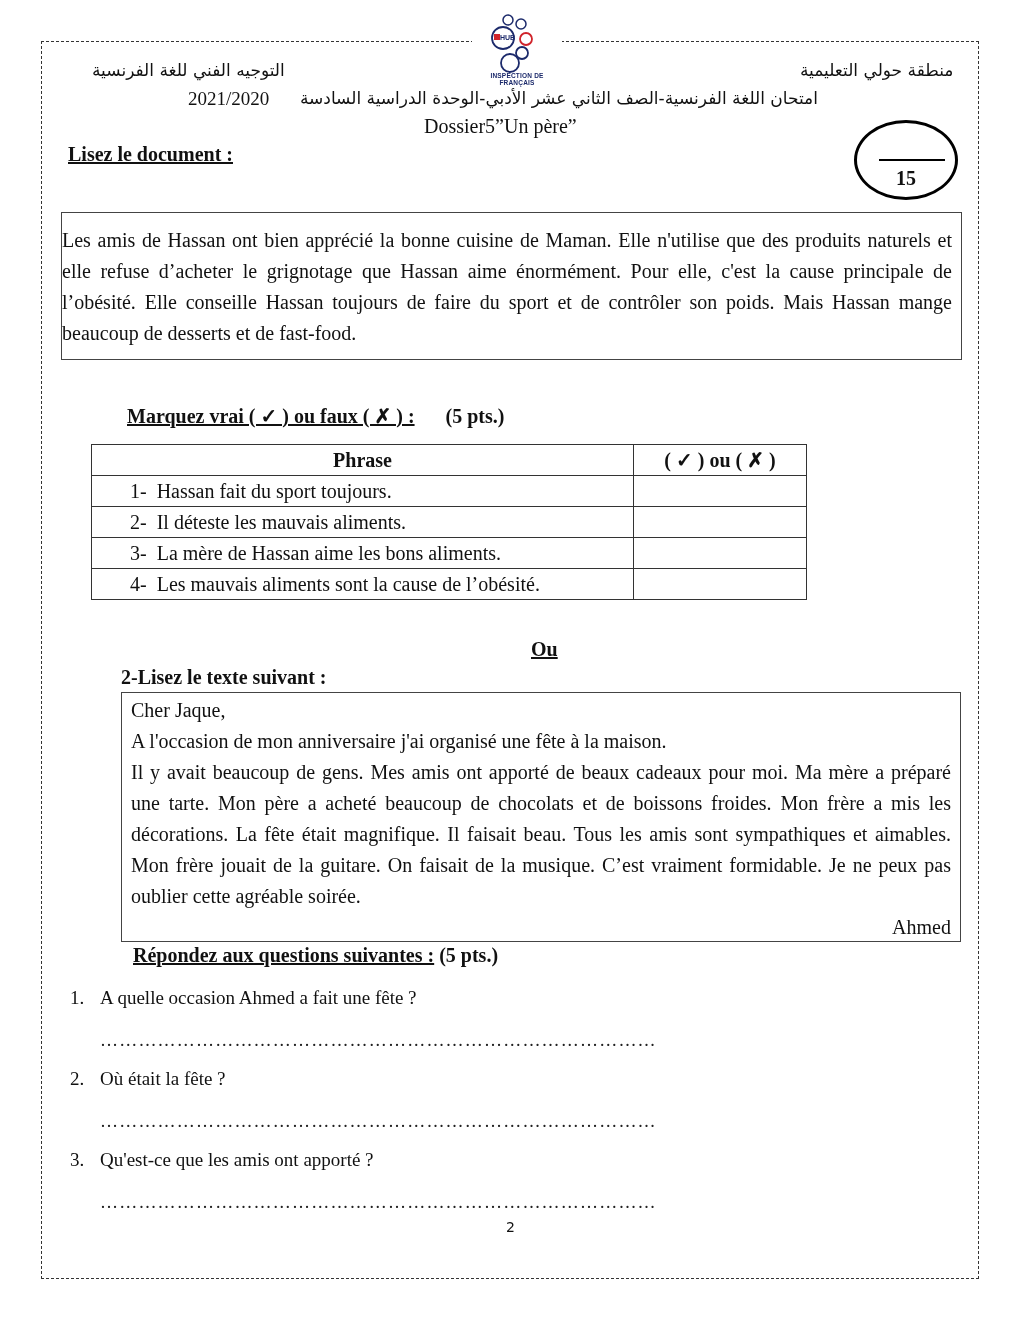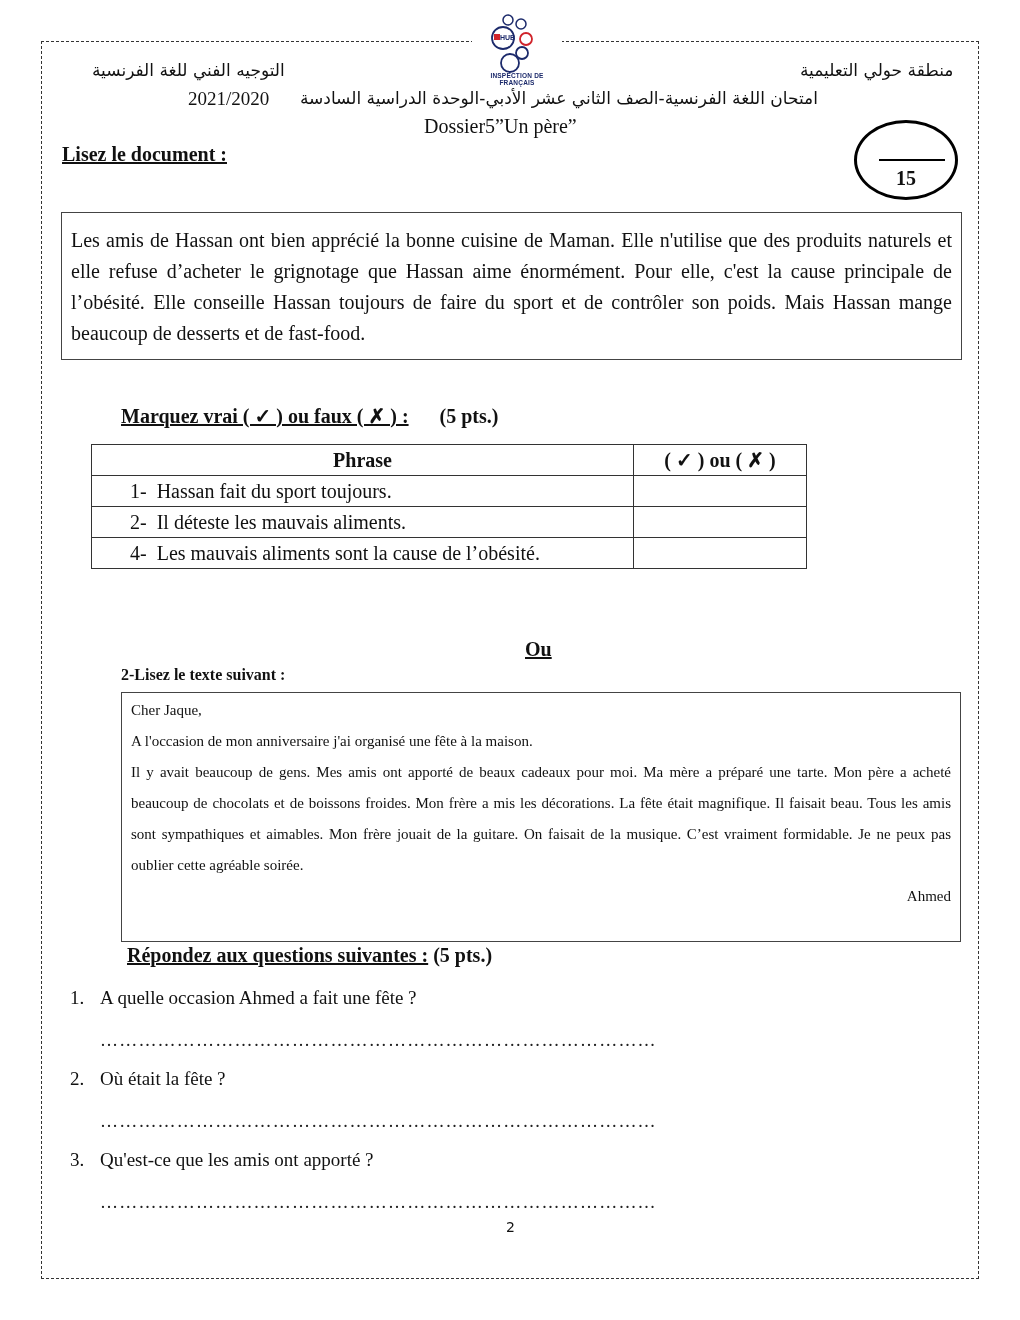--- a/index.html
+++ b/index.html
@@ -11,30 +11,30 @@
   .ar { font-family: "DejaVu Sans", sans-serif; font-size: 17px; direction: rtl; }
   .logo { position: absolute; left: 472px; top: 12px; width: 90px; height: 70px; background: #fff; }
   .logo-text { position: absolute; left: 0; top: 60px; width: 90px; text-align: center;
                font-family: "Liberation Sans", sans-serif; font-size: 6.5px; font-weight: bold;
                color: #1c2a6b; letter-spacing: 0.2px; }
   .score { position: absolute; left: 854px; top: 120px; width: 104px; height: 80px;
            border: 3px solid #000; border-radius: 50%; box-sizing: border-box; }
   .score-line { position: absolute; left: 22px; top: 36px; width: 66px; height: 2px; background: #000; }
   .score-num { position: absolute; left: 0; width: 98px; top: 44px; text-align: center;
                font-size: 20px; font-weight: bold; }
-  .u { text-decoration: underline; }
+  .u { text-decoration: underline; margin-left: 6px; }
   .b { font-weight: bold; }
   .box { position: absolute; border: 1.5px solid #444; box-sizing: border-box; background: #fff; }
   .doc-text { font-size: 20px; line-height: 31px; text-align: justify; margin: 0; }
   table.vf { position: absolute; left: 91px; top: 444px; width: 716px; border-collapse: collapse;
              font-size: 20px; }
   table.vf td, table.vf th { border: 1.2px solid #333; padding: 0 0 0 38px; height: 30px; line-height: 30px; }
   table.vf th { text-align: center; padding: 0; font-weight: bold; }
   table.vf td.ans { width: 170px; padding: 0; }
-  .letter { font-size: 15px; line-height: 31px; }
+  .letter { font-size: 20px; line-height: 31px; }
   .dots { position: absolute; left: 100px; font-size: 18px; letter-spacing: 1.2px; color: #222; }
   .q { position: absolute; left: 70px; font-size: 19px; }
   .q .n { display: inline-block; width: 30px; }
 </style>
 </head>
 <body>
 
 <div class="frame"></div>
 
 <div class="logo">
@@ -56,21 +56,21 @@
 <div class="abs" style="left:188px;top:88px;font-size:19px;">2021/2020</div>
 <div class="abs ar" style="left:300px;top:88px;">امتحان اللغة الفرنسية-الصف الثاني عشر الأدبي-الوحدة الدراسية السادسة</div>
 <div class="abs" style="left:424px;top:115px;font-size:20px;">Dossier5”Un père”</div>
 
 <div class="score">
   <div class="score-line"></div>
   <div class="score-num">15</div>
 </div>
 
 <div class="abs b u" style="left:62px;top:143px;font-size:20px;">Lisez le document :</div>
-<div class="box" style="left:61px;top:212px;width:901px;height:148px;padding:12px 9px 0 9px;">
+<div class="box" style="left:61px;top:212px;width:901px;height:148px;padding:12px 9px 0 0;">
   <p class="doc-text">Les amis de Hassan ont bien apprécié la bonne cuisine de Maman. Elle n'utilise que des produits naturels et elle refuse d’acheter le grignotage que Hassan aime énormément. Pour elle, c'est la cause principale de l’obésité. Elle conseille Hassan toujours de faire du sport et de contrôler son poids. Mais Hassan mange beaucoup de desserts et de fast-food.</p>
 </div>
 
 <div class="abs" style="left:121px;top:404px;font-size:20px;">
   <span class="b u">Marquez vrai ( ✓ ) ou faux ( ✗ ) :</span>
   <span class="b" style="margin-left:26px;">(5 pts.)</span>
 </div>
 
 <table class="vf">
   <tbody>
@@ -80,29 +80,33 @@
   </tr>
   <tr>
     <td><span>1-</span>&nbsp; <span>Hassan fait du sport toujours.</span></td>
     <td class="ans"></td>
   </tr>
   <tr>
     <td><span>2-</span>&nbsp; <span>Il déteste les mauvais aliments.</span></td>
     <td class="ans"></td>
   </tr>
   <tr>
+    <td><span>3-</span>&nbsp; <span>La mère de Hassan aime les bons aliments.</span></td>
+    <td class="ans"></td>
+  </tr>
+  <tr>
     <td><span>4-</span>&nbsp; <span>Les mauvais aliments sont la cause de l’obésité.</span></td>
     <td class="ans"></td>
   </tr>
 </tbody>
   </table>
 
 <div class="abs b u" style="left:525px;top:638px;font-size:20px;">Ou</div>
 
-<div class="abs b" style="left:121px;top:666px;font-size:16px;">2-Lisez le texte suivant :</div>
+<div class="abs b" style="left:121px;top:666px;font-size:20px;">2-Lisez le texte suivant :</div>
 <div class="box" style="left:121px;top:692px;width:840px;height:250px;padding:2px 9px 0 9px;">
   <div class="letter">Cher Jaque,</div>
   <div class="letter">A l'occasion de mon anniversaire j'ai organisé une fête à la maison.</div>
   <div class="letter" style="text-align:justify;">Il y avait beaucoup de gens. Mes amis ont apporté de beaux cadeaux pour moi. Ma mère a préparé une tarte. Mon père a acheté beaucoup de chocolats et de boissons froides. Mon frère a mis les décorations. La fête était magnifique. Il faisait beau. Tous les amis sont sympathiques et aimables. Mon frère jouait de la guitare. On faisait de la musique. C’est vraiment formidable. Je ne peux pas oublier cette agréable soirée.</div>
   <div class="letter" style="text-align:right;">Ahmed</div>
 </div>
 
 <div class="abs" style="left:127px;top:944px;font-size:20px;text-align:right;">
   <span class="b u">Répondez aux questions suivantes :</span>
   <span class="b">(5 pts.)</span>

